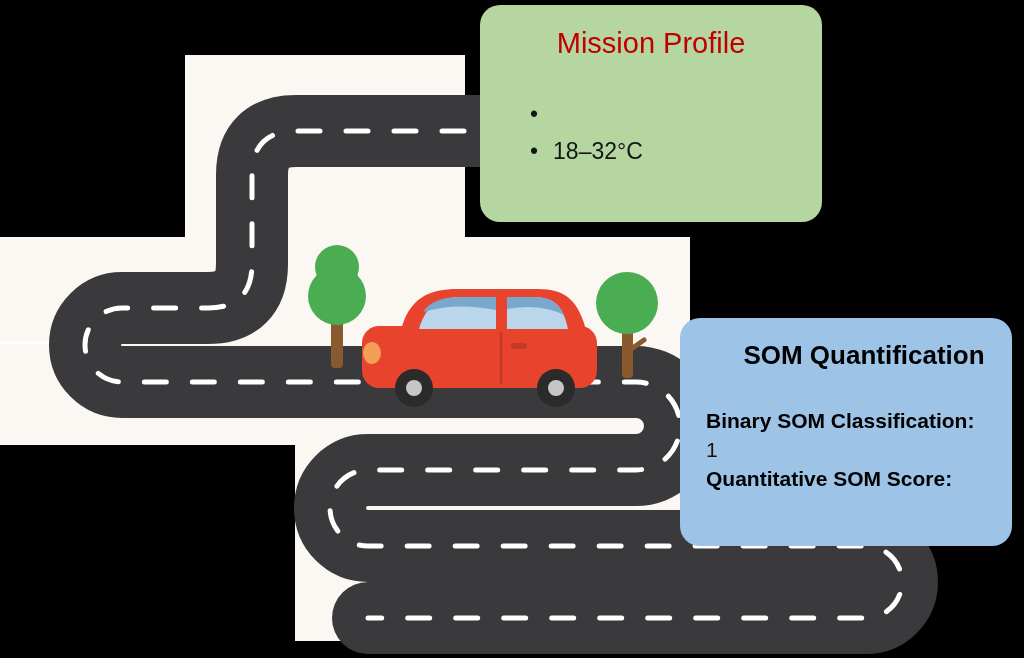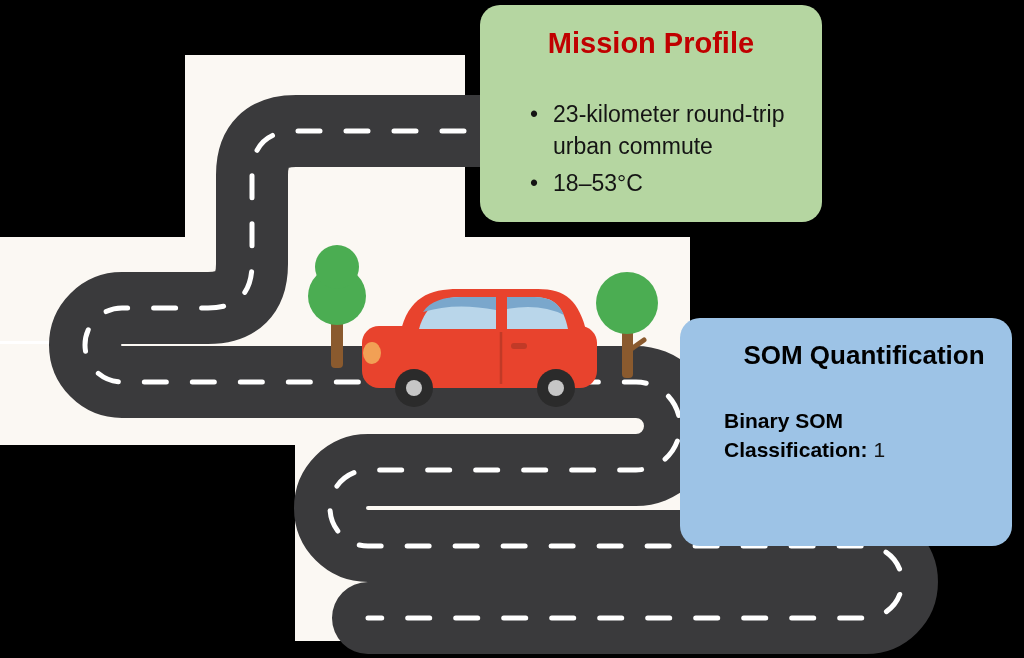--- a/index.html
+++ b/index.html
@@ -10,28 +10,28 @@
 
   
   .road-surface { fill:none; stroke-width:72; stroke-linecap:round; stroke-linejoin:round; }
   .road-dash { fill:none; stroke-width:5; stroke-linecap:round; stroke-linejoin:round; stroke-dasharray:22 26; }
 
   
   .callout { position:absolute; border-radius:20px; }
   .mission-card { left:480px; top:5px; width:342px; height:217px; background:#b5d6a1; }
   .som-card { left:680px; top:318px; width:332px; height:228px; background:#9dc3e6; }
 
-  .mission-title { margin-top:22px; text-align:center; font-size:29px; font-weight:bold; color:#c00000; }
+  .mission-title { margin-top:22px; text-align:center; font-size:29px; font-weight:normal; color:#c00000; }
   .mission-list { list-style:none; margin-top:38px; padding-left:50px; }
   .mission-item { display:flex; gap:15px; font-size:23px; color:#141414; line-height:1.4; margin-bottom:5px; }
   .bullet { flex:0 0 auto; }
   .bullet-text { max-width:238px; }
 
   .som-title { margin-top:22px; text-align:center; font-size:26px; font-weight:bold; color:#000;padding-left:36px; }
-  .som-body { margin-top:36px; padding:0 26px; font-size:21px; line-height:1.38; color:#141414;margin-left:18px; }
+  .som-body { margin-top:36px; padding:0 26px; font-size:21px; line-height:1.38; color:#141414; }
   .som-line { margin:0; }
   .bold { font-weight:bold; color:#000; }
 </style>
 </head>
 <body>
 
 <div class="canvas">
 
   <svg class="scene" viewBox="0 0 1024 658">
     <defs>
@@ -73,29 +73,29 @@
       <circle cx="556" cy="388" r="19" fill="#2b2b2b"></circle>
       <circle cx="556" cy="388" r="8" fill="#c6c6c6"></circle>
     </g>
   </svg>
 
   <div class="callout mission-card">
     <div class="mission-title">Mission Profile</div>
     <ul class="mission-list">
       <li class="mission-item">
         <span class="bullet">•</span>
-        <span class="bullet-text">23-kilometer round-trip urban commute</span>
       </li>
       <li class="mission-item">
         <span class="bullet">•</span>
-        <span class="bullet-text">18–53°C</span>
+        <span class="bullet-text">18–32°C</span>
       </li>
     </ul>
   </div>
 
   <div class="callout som-card">
     <div class="som-title">SOM Quantification</div>
     <div class="som-body">
       <p class="som-line"><span class="bold">Binary SOM Classification:</span> <span>1</span></p>
+      <p class="som-line bold">Quantitative SOM Score:</p>
     </div>
   </div>
 
 </div>
 
 </body></html>

